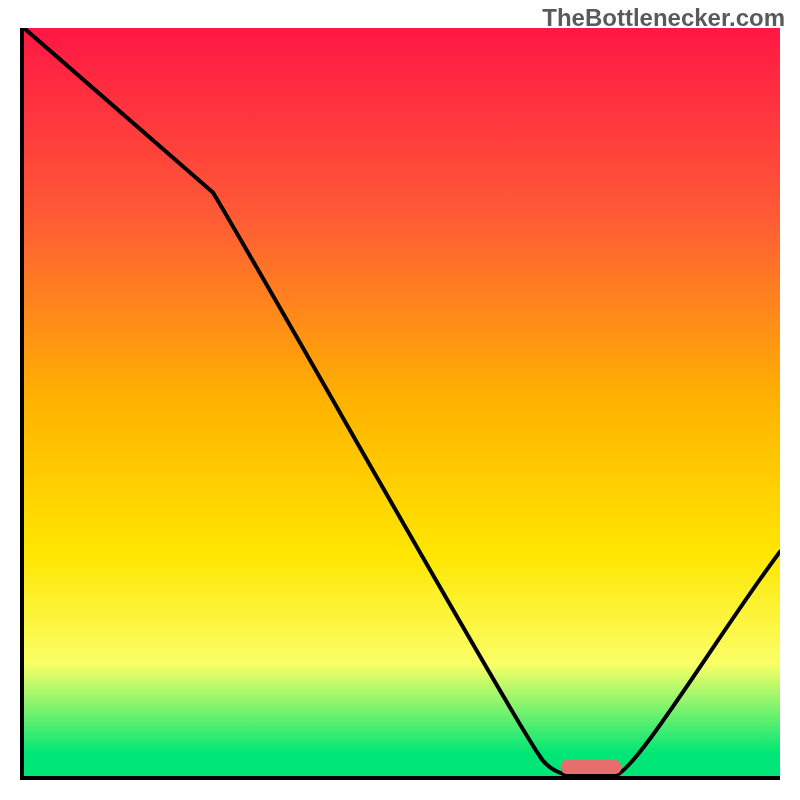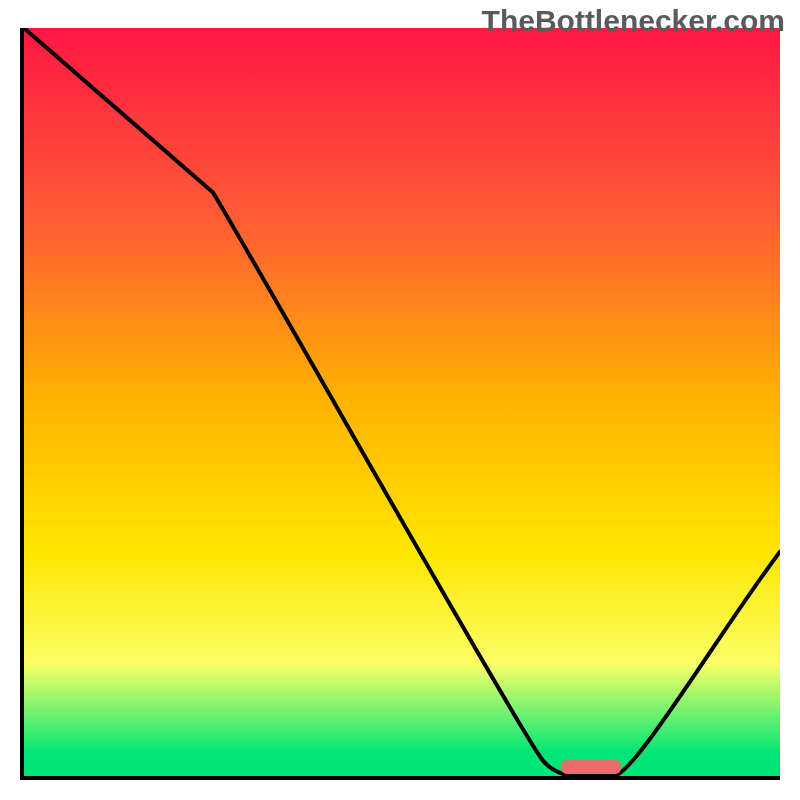--- a/index.html
+++ b/index.html
@@ -12,21 +12,21 @@
   }
   .container {
     width: 800px;
     height: 800px;
     position: relative;
   }
   .watermark {
     position: absolute;
     top: 4px;
     right: 15px;
-    font-size: 30px;
+    font-size: 24px;
     font-weight: bold;
     color: #5a5a5a;
     z-index: 10;
   }
   .plot-area {
     position: absolute;
     left: 20px;
     top: 28px;
     width: 760px;
     height: 752px;

